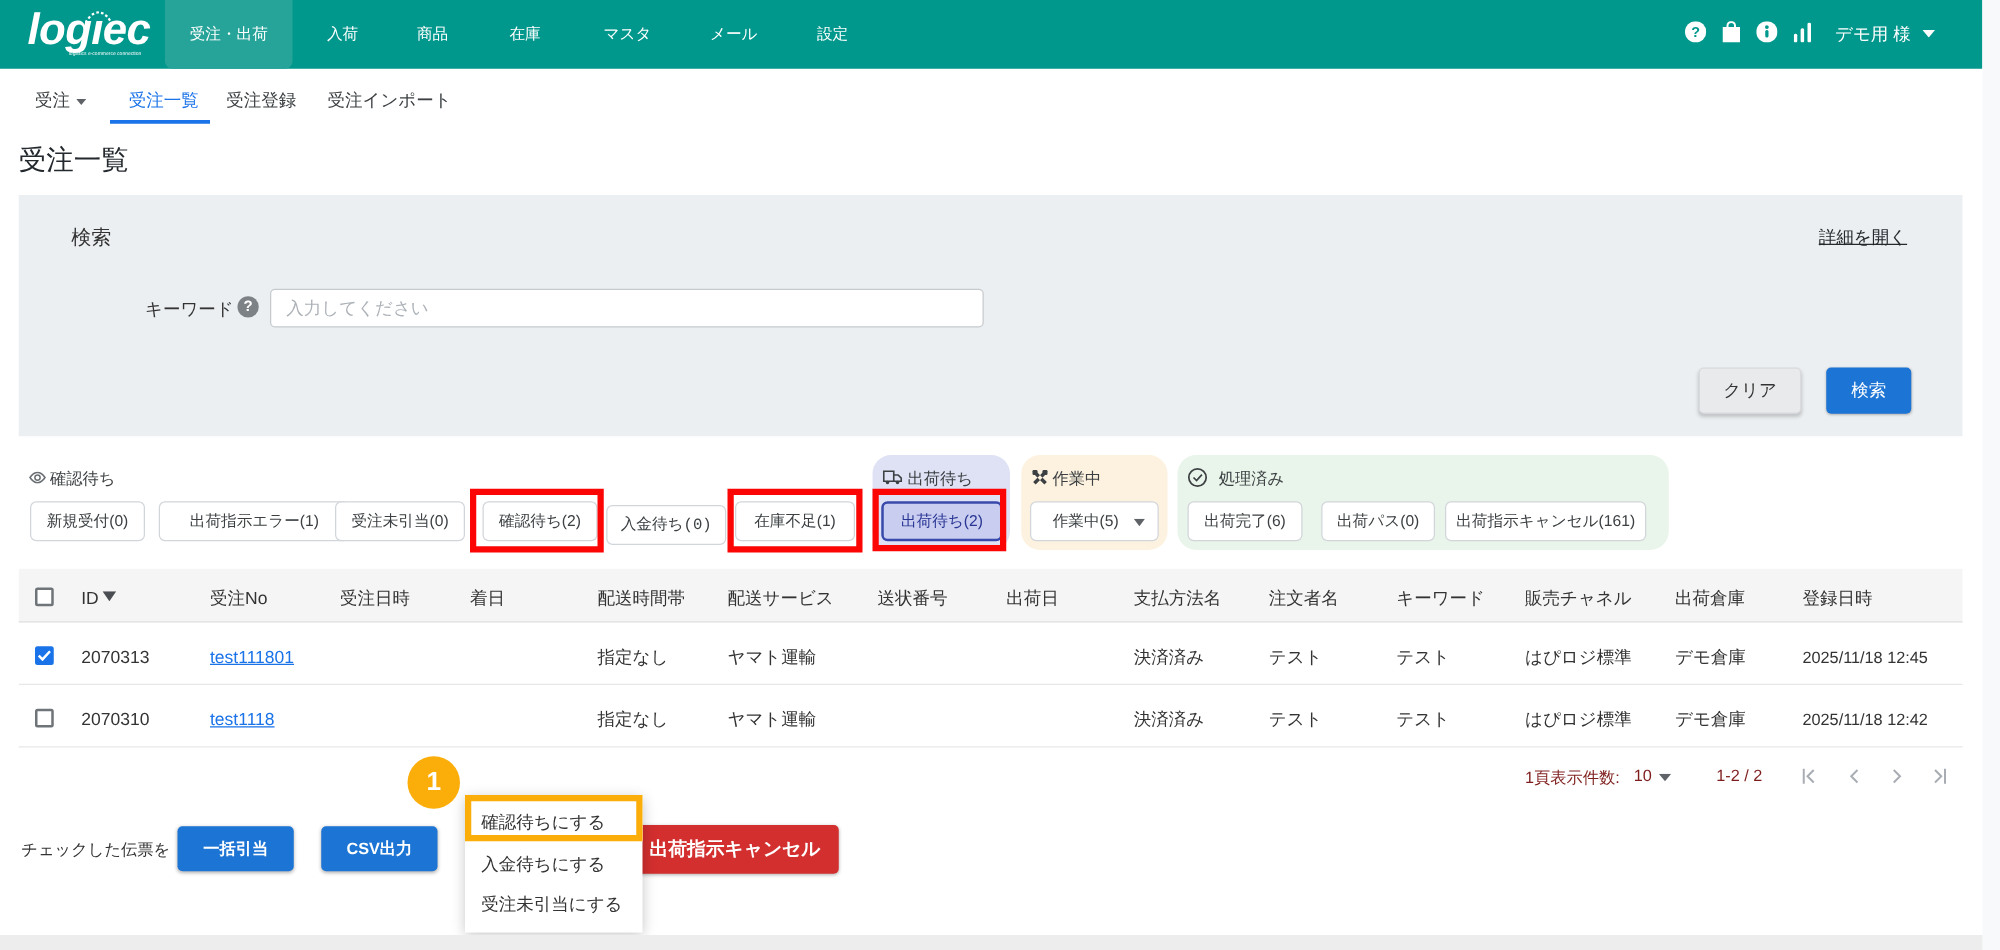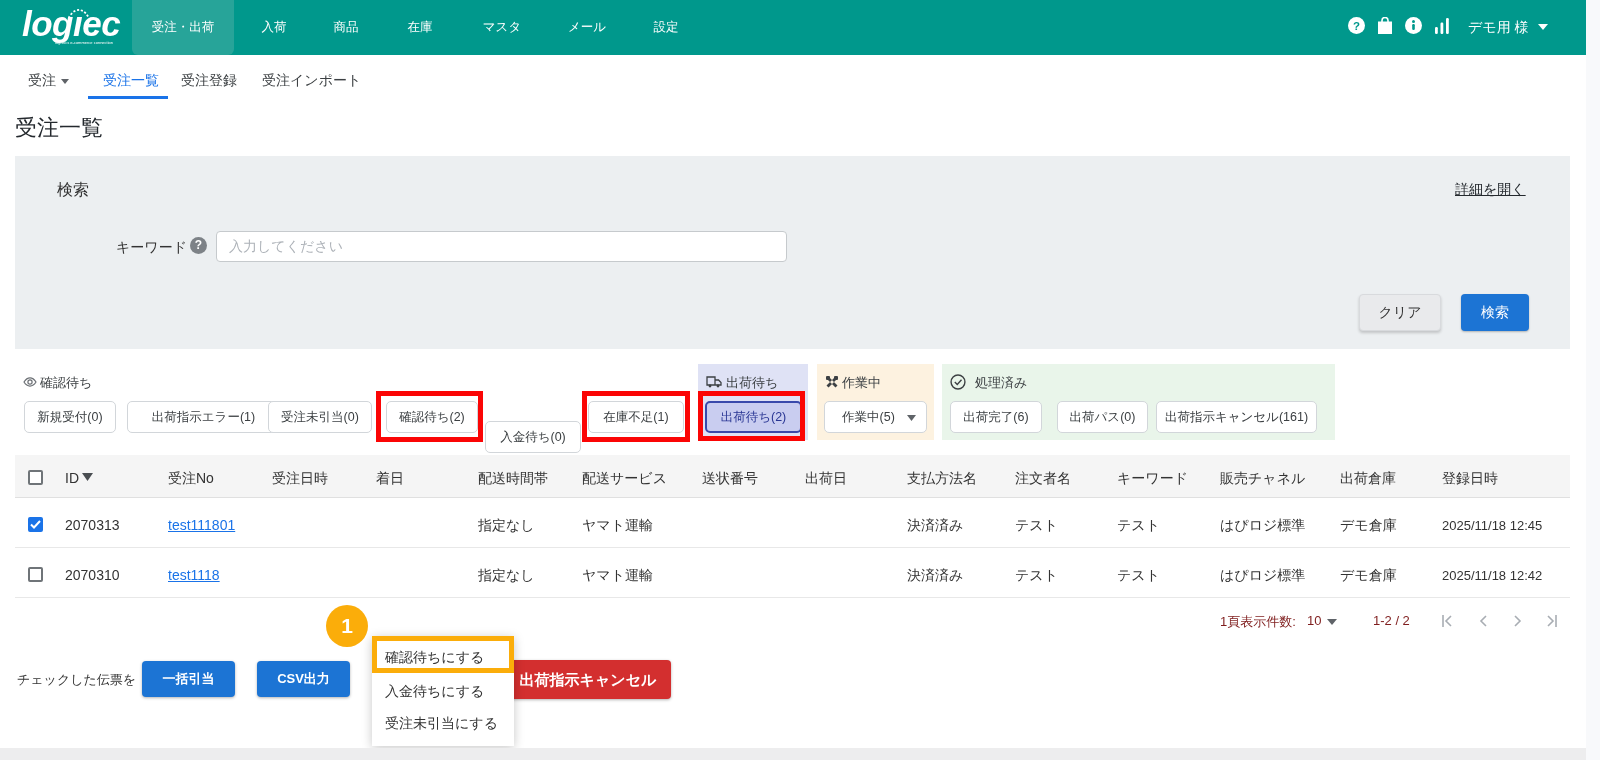--- a/index.html
+++ b/index.html
@@ -25,21 +25,21 @@
   #h1 { position:absolute; left:15px; top:113px; font-size:22px; color:#24292e; }
 
   
   #panel { position:absolute; left:15px; top:156px; width:1555px; height:193px; background:#eceff1; }
   #kw-input { position:absolute; left:201px; top:75px; width:571px; height:31px; background:#fff; border:1px solid #c6cacd; border-radius:4px; color:#adb2b8; font-size:14px; line-height:29px; padding-left:12px; }
   .btn { display:block; position:absolute; border-radius:4px; font-size:14px; text-align:center; }
   #btn-clear { left:1344px; top:138px; width:82px; height:37px; line-height:35px; background:#e9eaec; border:1px solid #d8dadd; color:#333; box-shadow:0 2px 3px rgba(0,0,0,.18); }
   #btn-search { left:1446px; top:138px; width:68px; height:37px; line-height:37px; background:#1c74d4; color:#fff; box-shadow:0 1px 2px rgba(0,0,0,.25); }
 
   
-  .grp { position:absolute; top:364px; height:76px; }
+  .grp { position:absolute; top:364px; height:76px;border-radius:15px; }
   .glabel { position:absolute; top:10px; font-size:13px; color:#3c4043; white-space:nowrap; }
   .sbtn { position:absolute; top:37px; height:32px; line-height:30px; background:#fff; border:1px solid #d2d6da; border-radius:5px; font-size:12.5px; color:#3c4043; text-align:center; white-space:nowrap; }
   .redbox { position:absolute; border:5px solid #fb0505; z-index:5; }
 
   
   #thead { position:absolute; left:15px; top:455px; width:1555px; height:43px; background:#f5f5f5; border-bottom:1px solid #e0e0e0; }
   .th { position:absolute; top:2px; height:43px; line-height:43px; font-size:14px; color:#333; white-space:nowrap; }
   .row { position:absolute; left:15px; width:1555px; height:50px; border-bottom:1px solid #e8e8e8; }
   .td { position:absolute; top:3px; height:49px; line-height:49px; font-size:14px; color:#333; white-space:nowrap; }
   .cb { position:absolute; width:15px; height:15px; border:2px solid #6f7478; border-radius:2px; background:#fff; }
@@ -137,21 +137,21 @@
   <div class="glabel" style="left:40px;top:374px;">確認待ち</div>
   <svg class="abs" style="left:23px;top:377px;" width="14" height="10" viewBox="0 0 14 10">
       <path d="M7 0.9 C3.6 0.9 1 5 1 5 C1 5 3.6 9.1 7 9.1 C10.4 9.1 13 5 13 5 C13 5 10.4 0.9 7 0.9 Z" fill="none" stroke="#6a6e73" stroke-width="1.2"></path>
       <circle cx="7" cy="5" r="2.1" fill="none" stroke="#6a6e73" stroke-width="1.2"></circle>
     </svg>
 
   <div class="sbtn" style="left:24px;top:401px;width:92px;">新規受付(0)</div>
   <div class="sbtn" style="left:127px;top:401px;width:153px;">出荷指示エラー(1)</div>
   <div class="sbtn" style="left:268px;top:401px;width:104px;">受注未引当(0)</div>
   <div class="sbtn" style="left:386px;top:401px;width:92px;">確認待ち(2)</div>
-  <div class="sbtn" style="left:485px;top:421px;width:96px;">入金待ち(0)</div>
+  <div class="sbtn" style="left:485px;top:404px;width:96px;font-family:Liberation Mono, monospace;">入金待ち(0)</div>
   <div class="sbtn" style="left:588px;top:401px;width:96px;">在庫不足(1)</div>
 
   <div class="grp" style="left:698px;width:110px;background:#dfe2f5;">
     <div class="glabel" style="left:28px;">出荷待ち</div>
     <svg class="abs" style="left:8px;top:12px;" width="16" height="12" viewBox="0 0 16 12">
         <path d="M1 1 h8 v8 h-8 z M9 4 h3.5 l2.5 2.5 V9 h-6 z" fill="none" stroke="#3c4043" stroke-width="1.3"></path>
         <circle cx="4" cy="10" r="1.4" fill="#3c4043"></circle>
         <circle cx="12" cy="10" r="1.4" fill="#3c4043"></circle>
       </svg>
     <div class="sbtn" style="left:7px;top:37px;width:97px;background:#c9cdf0;border:2px solid #3949ab;color:#283593;line-height:28px;">出荷待ち(2)</div>

